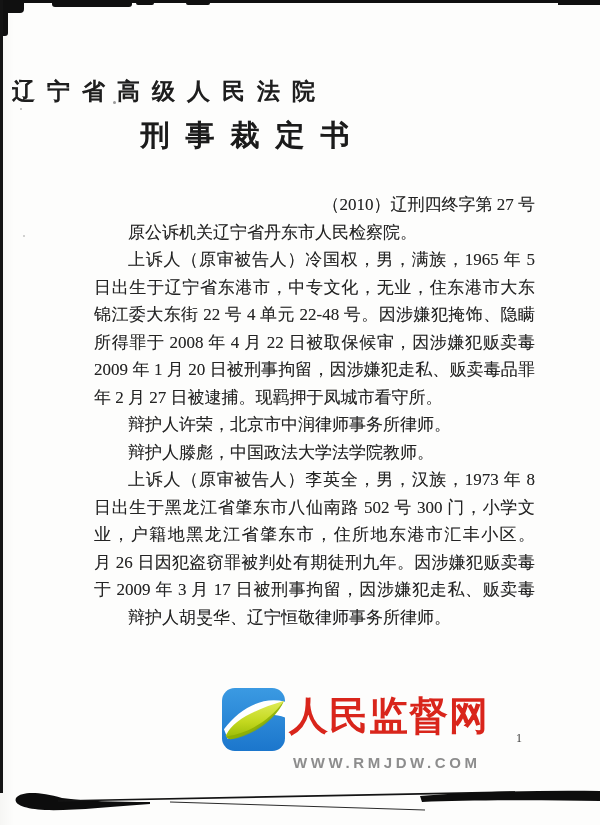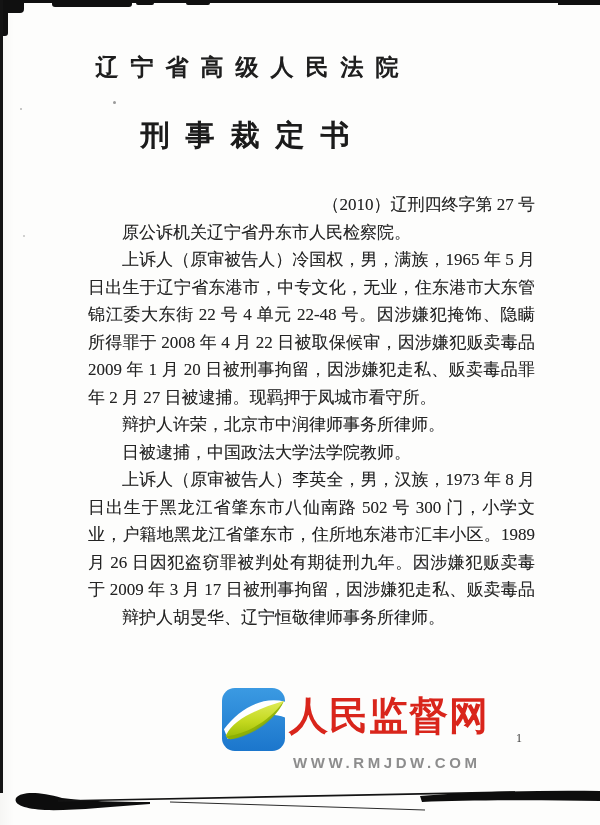--- a/index.html
+++ b/index.html
@@ -22,38 +22,38 @@
   .corner-a{left:0;top:0;width:24px;height:13px;border-radius:0 0 4px 0;}
   .corner-b{left:0;top:0;width:8px;height:36px;border-radius:0 0 3px 0;}
   .left-strip{left:0;top:0;width:3px;height:793px;background:#141414;}
   .speck{position:absolute;border-radius:50%;}
   .sp1{left:113px;top:101px;width:3px;height:3px;background:#9a9a9a;}
   .sp2{left:20px;top:108px;width:2px;height:2px;background:#b4b4b4;}
   .sp3{left:23px;top:235px;width:2px;height:2px;background:#c2c2c2;}
   .bottom-svg{position:absolute;left:0;top:780px;width:600px;height:45px;}
   
   .title1{
-    position:absolute;left:0;top:52px;width:494px;
-    text-align:center;font-size:23px;font-weight:700;color:#1e1e1e;
+    position:absolute;left:0;top:76px;width:494px;
+    text-align:left;font-size:23px;font-weight:700;color:#1e1e1e;
     letter-spacing:12px;text-indent:12px;
     text-shadow:0 0 0.5px rgba(0,0,0,.35);
   }
   .title2{
     position:absolute;left:0;top:116px;width:490px;
     text-align:center;font-size:29px;font-weight:700;color:#1b1b1b;
     letter-spacing:16px;text-indent:16px;
     text-shadow:0 0 0.6px rgba(0,0,0,.4);
   }
   
   .content{
     position:absolute;left:88px;top:191px;width:447px;
     font-size:17px;line-height:27.5px;color:#242424;
     text-shadow:0 0 0.4px rgba(0,0,0,.3);
   }
-  .ln{height:27.5px;white-space:nowrap;overflow:visible;}
+  .ln{height:27.5px;white-space:nowrap;overflow:visible;margin-left:6px;}
   .ln.right{text-align:right;white-space:normal;}
   .ln.indent{padding-left:34px;}
   .ln.fill{white-space:normal;text-align:justify;text-align-last:justify;overflow:hidden;}
   
   .wm-icon{position:absolute;left:222px;top:688px;width:63px;height:63px;}
   .wm-name{
     position:absolute;left:289px;top:689px;
     font-family:Liberation Serif, serif;
     font-size:39px;font-weight:700;color:#d9251b;letter-spacing:1px;white-space:nowrap;
   }
@@ -97,21 +97,21 @@
   <div class="content">
     <div class="ln right">（2010）辽刑四终字第 27 号</div>
     <div class="ln indent">原公诉机关辽宁省丹东市人民检察院。</div>
     <div class="ln indent fill">上诉人（原审被告人）冷国权，男，满族，1965 年 5 月 9</div>
     <div class="ln fill">日出生于辽宁省东港市，中专文化，无业，住东港市大东管理区</div>
     <div class="ln fill">锦江委大东街 22 号 4 单元 22-48 号。因涉嫌犯掩饰、隐瞒犯罪</div>
     <div class="ln fill">所得罪于 2008 年 4 月 22 日被取保候审，因涉嫌犯贩卖毒品罪于</div>
     <div class="ln fill">2009 年 1 月 20 日被刑事拘留，因涉嫌犯走私、贩卖毒品罪于同</div>
     <div class="ln">年 2 月 27 日被逮捕。现羁押于凤城市看守所。</div>
     <div class="ln indent">辩护人许荣，北京市中润律师事务所律师。</div>
-    <div class="ln indent">日被逮捕，中国政法大学法学院教师。</div>
+    <div class="ln indent">辩护人滕彪，中国政法大学法学院教师。</div>
     <div class="ln indent fill">上诉人（原审被告人）李英全，男，汉族，1973 年 8 月 12</div>
     <div class="ln fill">日出生于黑龙江省肇东市八仙南路 502 号 300 门，小学文化，无</div>
     <div class="ln fill">业，户籍地黑龙江省肇东市，住所地东港市汇丰小区。1989 年 1</div>
     <div class="ln fill">月 26 日因犯盗窃罪被判处有期徒刑九年。因涉嫌犯贩卖毒品罪</div>
     <div class="ln fill">于 2009 年 3 月 17 日被刑事拘留，因涉嫌犯走私、贩卖毒品罪于</div>
     <div class="ln indent">辩护人胡旻华、辽宁恒敬律师事务所律师。</div>
   </div>
 
   <svg class="wm-icon" viewBox="0 0 64 64">
     <defs>

